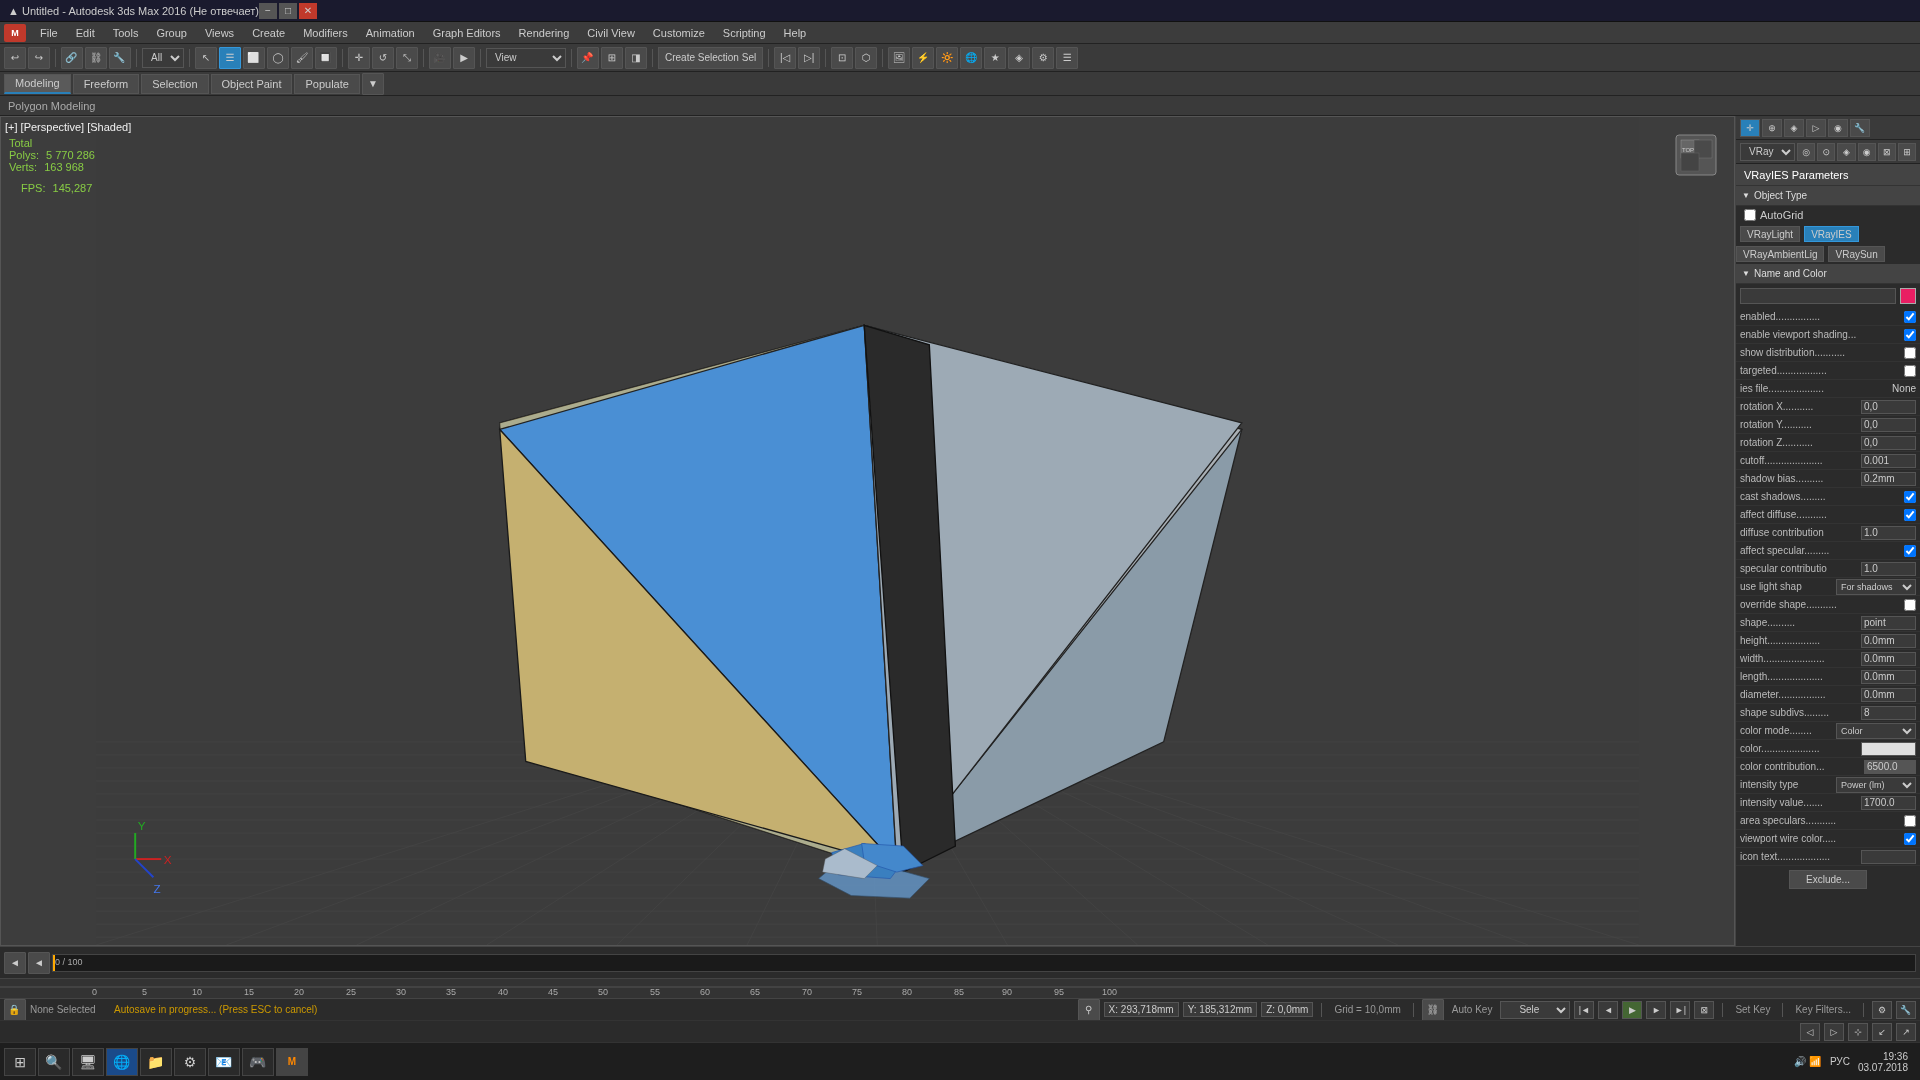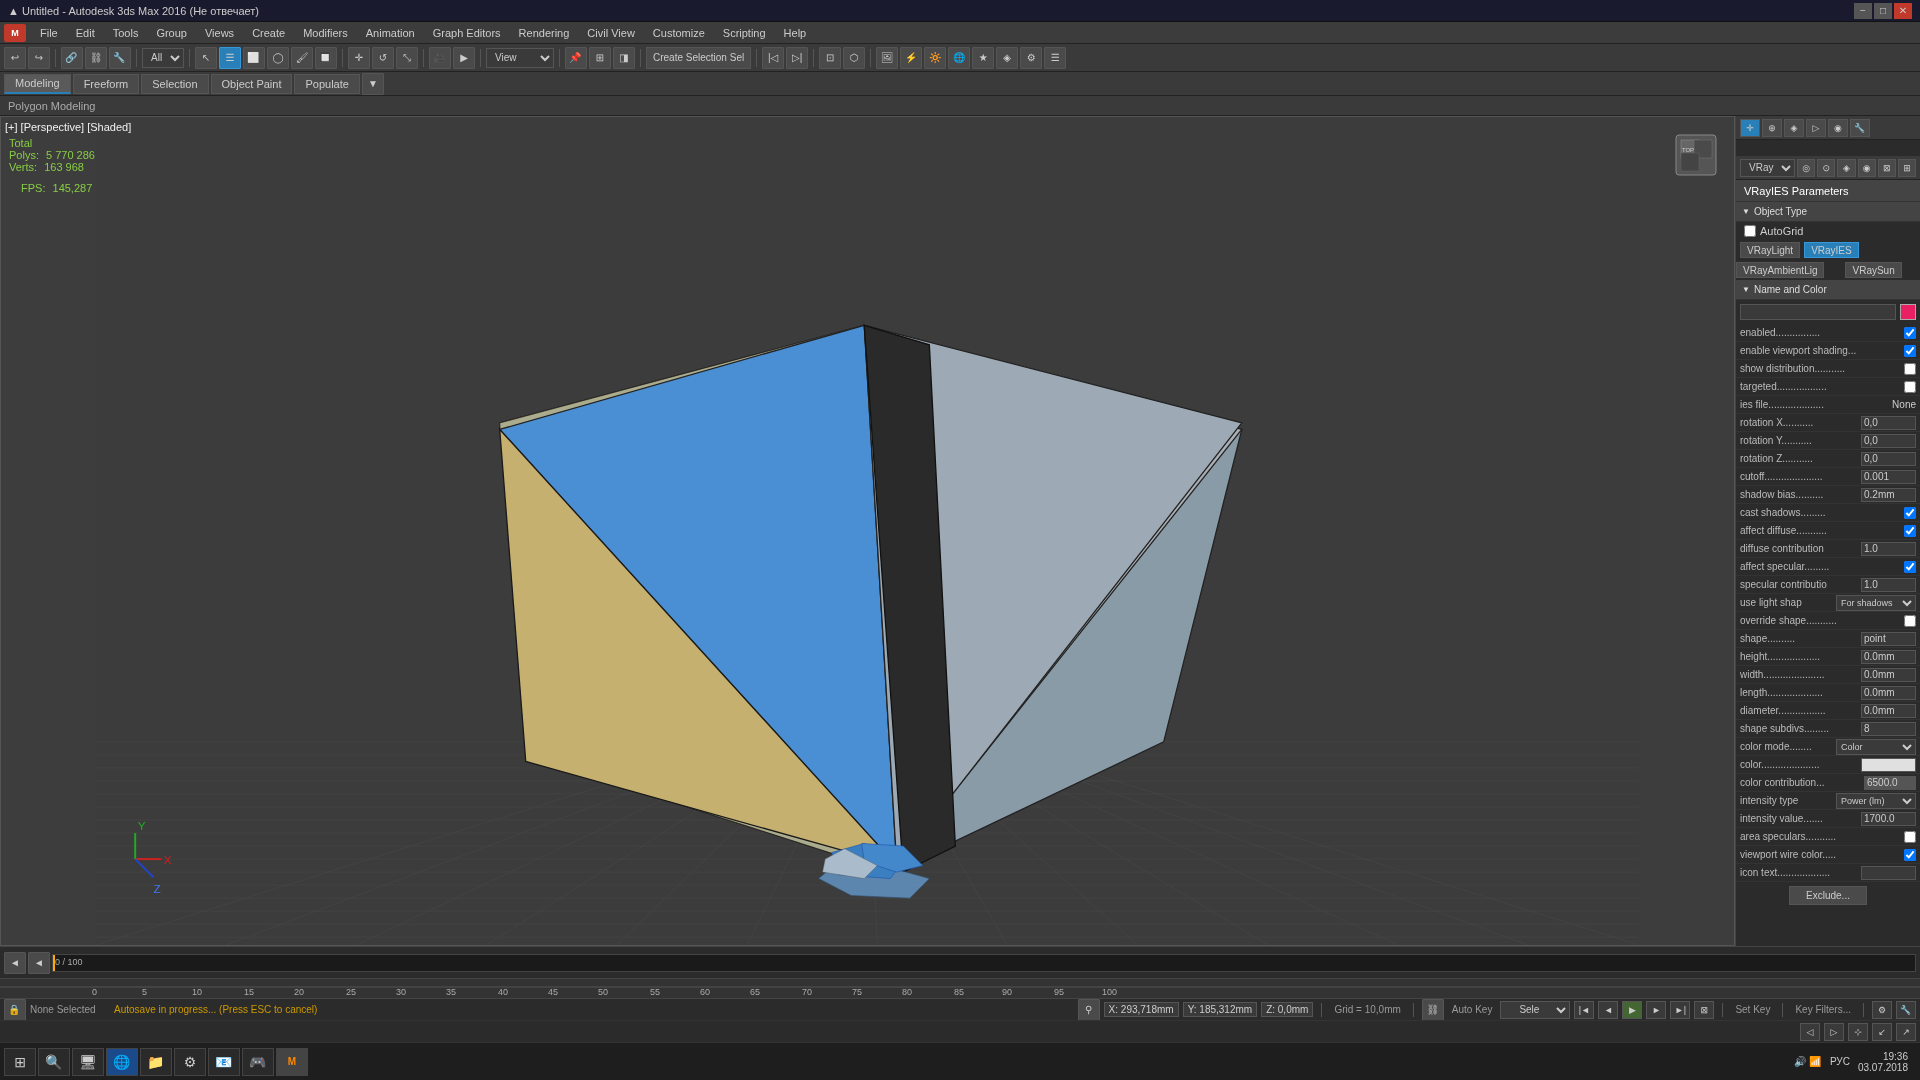--- a/index.html
+++ b/index.html
@@ -14,21 +14,20 @@
       user-select: none;
     }
 
     
     #title-bar {
       width: 100%;
       height: 22px;
       background: #1a1a2e;
       display: flex;
       align-items: center;
-      justify-content: space-between;
       padding: 0 8px;
       border-bottom: 1px solid #111;
     }
     #title-bar .title-text {
       color: #cccccc;
       font-size: 11px;
     }
     #title-bar .window-controls {
       display: flex;
       gap: 2px;
@@ -228,21 +227,20 @@
     }
     .rp-icon.active { background: #2980b9; }
     .rp-icon-row2 {
       height: 24px;
       background: #3a3a3a;
       display: flex;
       align-items: center;
       padding: 0 4px;
       border-bottom: 1px solid #222;
       gap: 2px;
-      margin-top: 16px;
     }
     .vray-dropdown {
       flex: 1;
       height: 18px;
       background: #3a3a3a;
       border: 1px solid #555;
       color: #ccc;
       font-size: 10px;
       padding: 0 4px;
     }
@@ -593,21 +591,21 @@
       <button class="tb-btn">🖌</button>
       <button class="tb-btn">🔲</button>
       <div class="tb-separator"></div>
       <button class="tb-btn">✛</button>
       <button class="tb-btn">↺</button>
       <button class="tb-btn">⤡</button>
       <div class="tb-separator"></div>
       <button class="tb-btn">🎥</button>
       <button class="tb-btn">▶</button>
       <div class="tb-separator"></div>
-      <select class="tb-dropdown" style="width:68px;">
+      <select class="tb-dropdown" style="width:80px;">
         <option>View</option>
       </select>
       <div class="tb-separator"></div>
       <button class="tb-btn">📌</button>
       <button class="tb-btn">⊞</button>
       <button class="tb-btn">◨</button>
       <div class="tb-separator"></div>
       <button class="create-sel-btn">Create Selection Sel</button>
       <div class="tb-separator"></div>
       <button class="tb-btn">|◁</button>
@@ -784,21 +782,21 @@
             <span>Object Type</span>
           </div>
           <div class="obj-type-row">
             <input type="checkbox" class="param-checkbox" style="">
             <span>AutoGrid</span>
           </div>
           <div class="obj-type-row" style="gap:4px;flex-wrap:wrap;height:auto;padding:2px 4px;">
             <button class="light-btn">VRayLight</button>
             <button class="light-btn active">VRayIES</button>
           </div>
-          <div class="obj-type-row" style="gap:21px;flex-wrap:wrap;height:auto;padding:2px 0;">
+          <div class="obj-type-row" style="gap:4px;flex-wrap:wrap;height:auto;padding:2px 0;">
             <button class="light-btn">VRayAmbientLig</button>
             <button class="light-btn">VRaySun</button>
           </div>
 
           <div class="section-header">
             <span class="section-arrow">▼</span>
             <span>Name and Color</span>
           </div>
           <div class="name-color-section">
             <div class="name-color-row">

